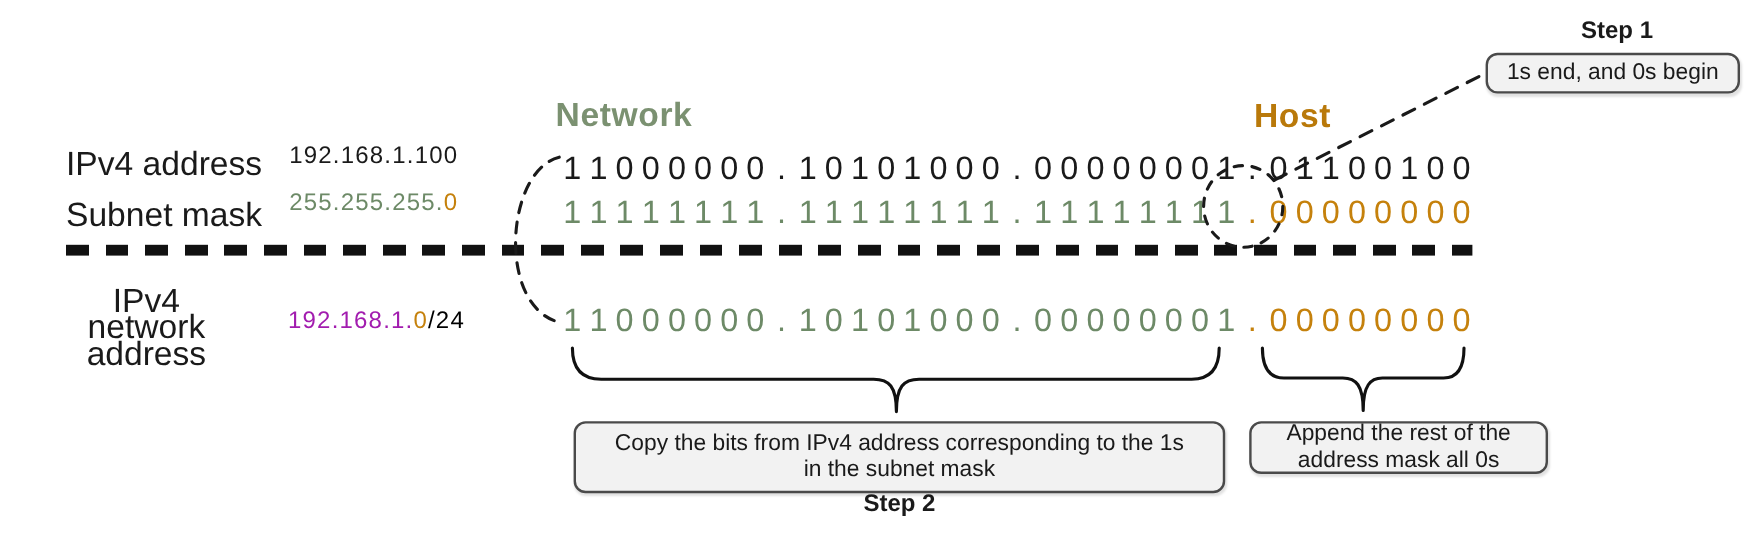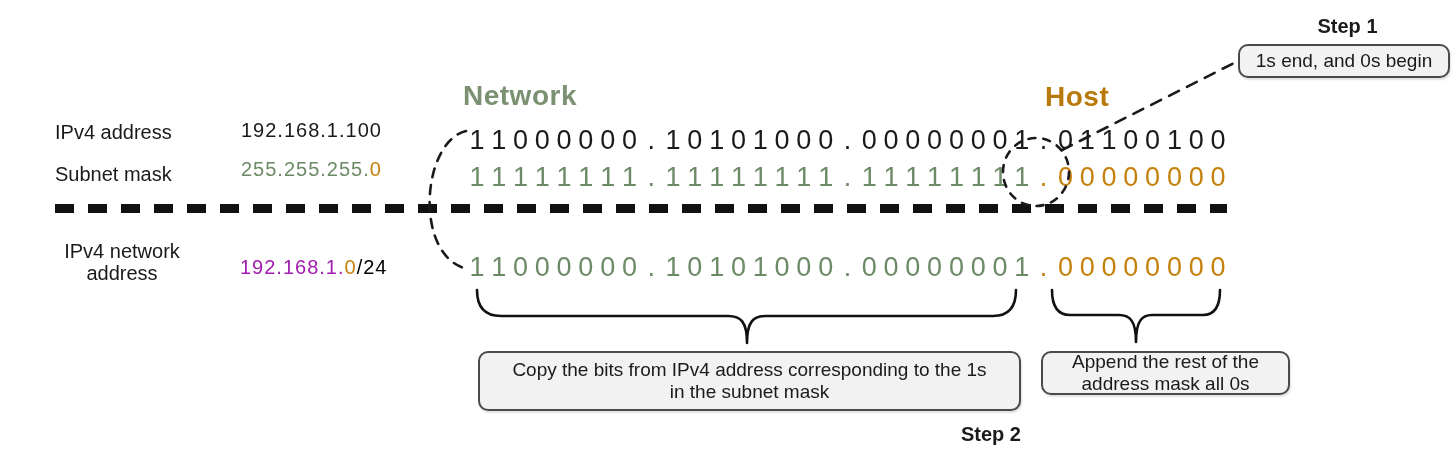--- a/index.html
+++ b/index.html
@@ -1,21 +1,21 @@
 <!DOCTYPE html>
 <html><head>
 <meta charset="utf-8">
 <style>
   html,body{margin:0;padding:0;background:#ffffff;}
   #canvas{
     position:relative;width:1456px;height:459px;background:#ffffff;
     font-family:"Liberation Sans",sans-serif;color:#1a1a1a;overflow:hidden;
   }
   .abs{position:absolute;}
-  .row-label{font-size:20px;color:#1a1a1a;white-space:nowrap;}
+  .row-label{font-size:28px;color:#1a1a1a;white-space:nowrap;}
   .row-label-multiline{width:150px;text-align:center;line-height:22px;white-space:normal;}
   .value{font-size:20px;letter-spacing:1px;white-space:nowrap;}
   .bin-row{display:flex;font-size:27px;}
   .bin-row .bit{display:inline-block;width:21.8px;text-align:center;}
   .section-header{font-size:28px;font-weight:bold;letter-spacing:0.5px;white-space:nowrap;text-align:right;}
   .step-label{font-weight:bold;font-size:20px;text-align:center;}
   .callout{
     background:#f2f2f2;border:2.5px solid #4a4a4a;border-radius:10px;
     display:flex;flex-direction:column;align-items:center;justify-content:center;
     font-size:19px;line-height:22px;text-align:center;box-sizing:border-box;
@@ -158,21 +158,21 @@
 
   <div class="abs step-label" style="left:1300px;top:15px;width:95px;">Step 1</div>
   <div class="abs callout" style="left:1238px;top:44px;width:212px;height:34px;font-size:19px;">
     <span>1s end, and 0s begin</span>
   </div>
 
   <div class="abs callout" style="left:478px;top:351px;width:543px;height:60px;">
     <span>Copy the bits from IPv4 address corresponding to the 1s</span>
     <span>in the subnet mask</span>
   </div>
-  <div class="abs step-label" style="left:478px;top:423px;width:543px;text-align:right;">Step 2</div>
+  <div class="abs step-label" style="left:478px;top:409px;width:543px;">Step 2</div>
 
   <div class="abs callout" style="left:1041px;top:351px;width:249px;height:44px;">
     <span>Append the rest of the</span>
     <span>address mask all 0s</span>
   </div>
 
   <svg class="overlay" width="1456" height="459" viewBox="0 0 1456 459">
 
     <path d="M 466,131 C 422,142 414,252 464,268" fill="none" stroke="#1a1a1a" stroke-width="2.6" stroke-dasharray="9 8" stroke-linecap="round"></path>
 

